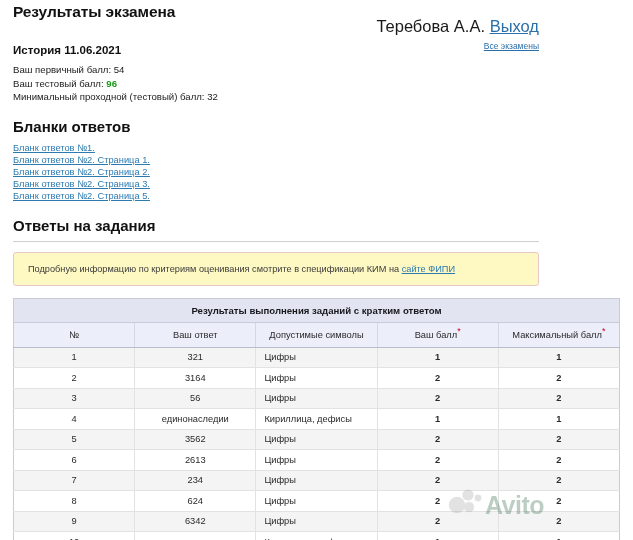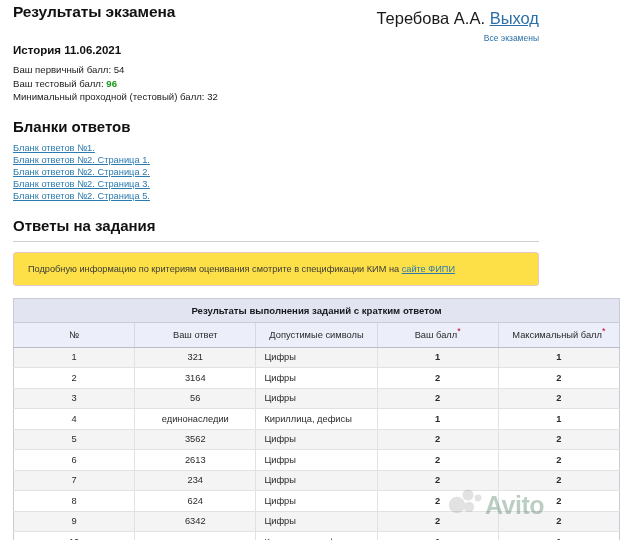--- a/index.html
+++ b/index.html
@@ -34,41 +34,42 @@
     left: 0;
     top: 3px;
     font-size: 15.5px;
     font-weight: bold;
     letter-spacing: -0.1px;
     color: #111;
   }
   .user-block {
     position: absolute;
     right: 0;
-    top: 8px;
+    top: 16px;
     text-align: right;
   }
   .user-line {
     font-size: 16.5px;
     color: #1a1a1a;
     white-space: nowrap;
     line-height: 20px;
   }
   .user-name {
     color: #1a1a1a;
   }
   .logout-link {
     color: #2b6fa8;
     text-decoration: underline;
     cursor: pointer;
   }
   .all-exams {
     margin-top: 5px;
     font-size: 8.5px;
     color: #2b6fa8;
+    text-decoration: underline;
     cursor: pointer;
     white-space: nowrap;
   }
 
   
   .exam-name {
     font-size: 11.5px;
     font-weight: bold;
     color: #111;
     margin: 0 0 7px 0;
@@ -106,21 +107,21 @@
   }
 
   
   .notice-sep {
     border: 0;
     border-top: 1px solid #cfcfcf;
     margin: 6px 0 0 0;
   }
   .notice-box {
     margin-top: 10px;
-    background: #fde047;
+    background: #fef9c3;
     border: 1px solid #e9c6c9;
     border-radius: 3px;
     padding: 11px 14px;
     font-size: 9.2px;
     color: #3a3a3a;
   }
   .notice-link {
     color: #2b7ab0;
     text-decoration: underline;
     cursor: pointer;

